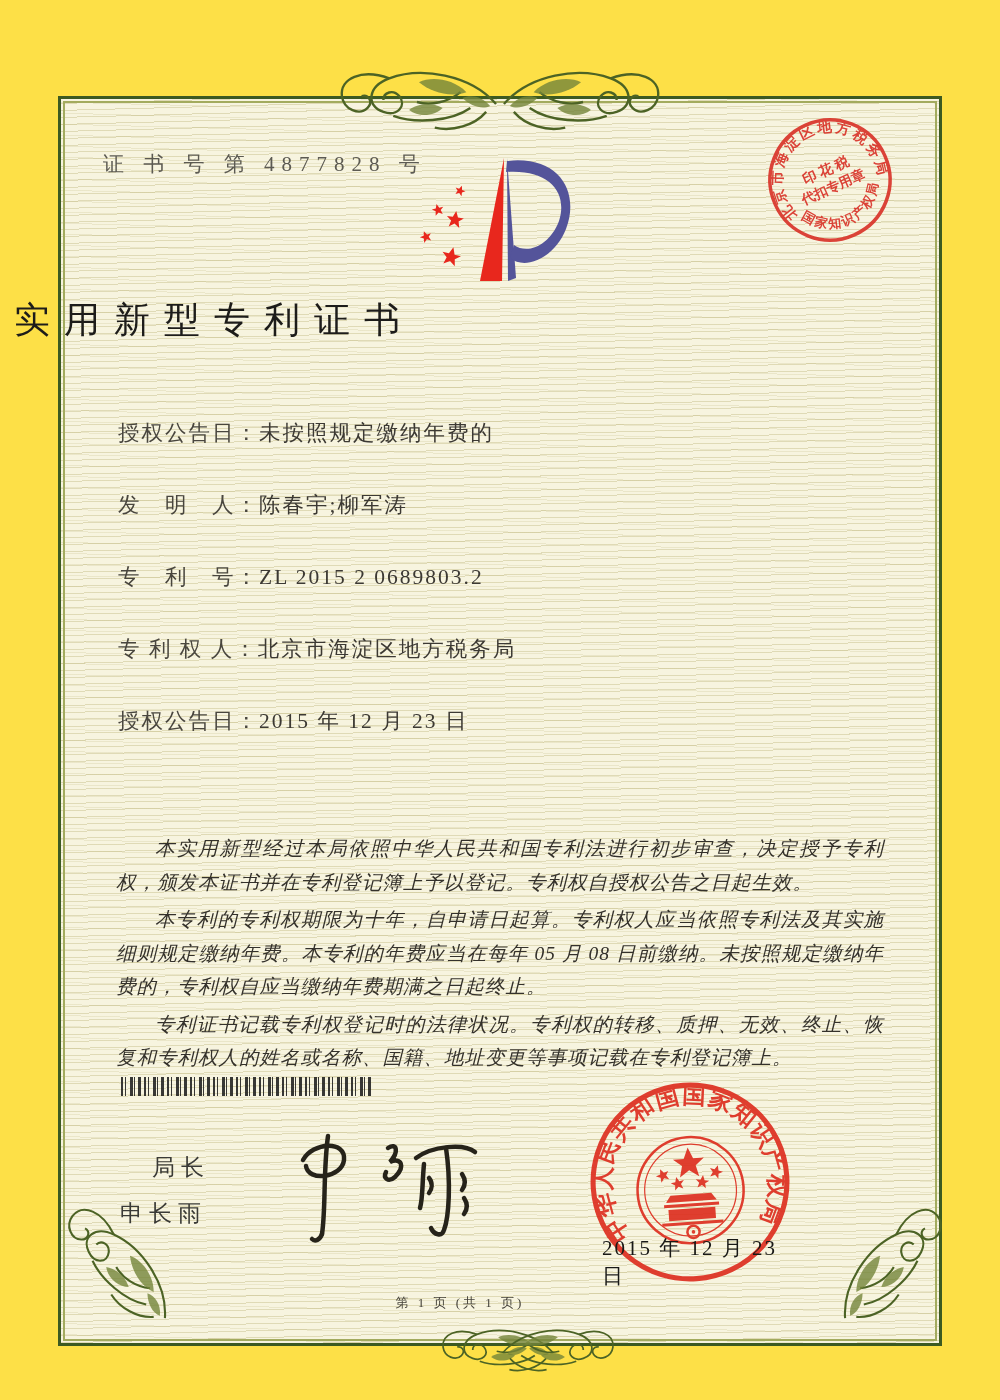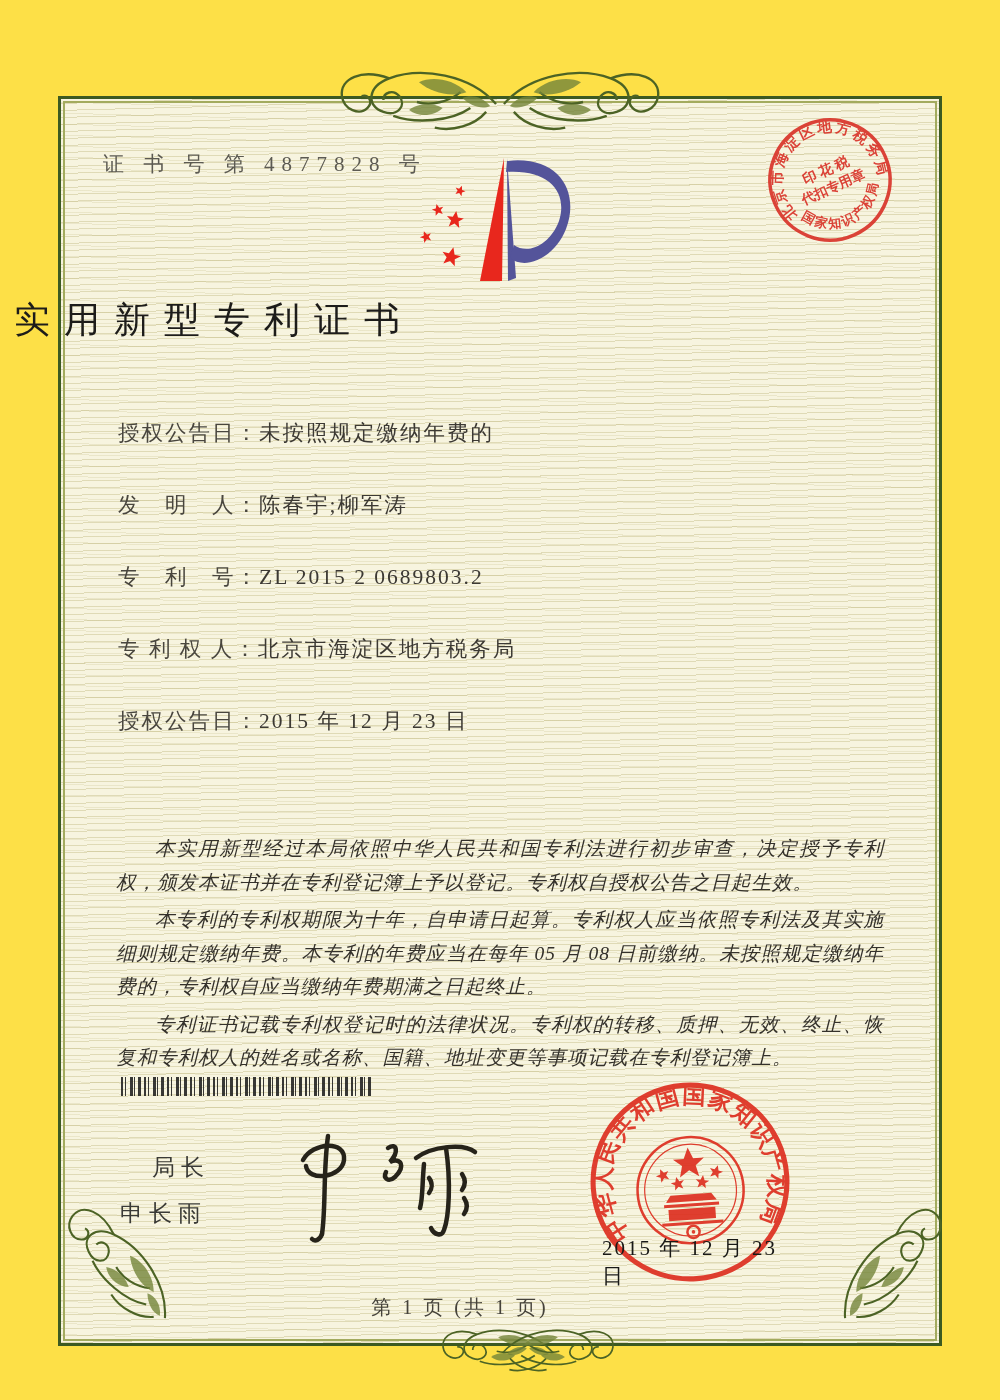--- a/index.html
+++ b/index.html
@@ -61,21 +61,21 @@
     font-family:"Liberation Sans","DejaVu Sans",sans-serif;letter-spacing:6px;
   }
   .signature{position:absolute;left:268px;top:1122px;width:250px;height:125px;}
   .seal{position:absolute;left:588px;top:1080px;width:204px;height:204px;opacity:.90;transform:rotate(-4deg);}
   .seal-date{
     position:absolute;left:602px;top:1234px;width:200px;
     font-size:21px;color:#181816;letter-spacing:2px;z-index:6;
   }
   .footer{
     position:absolute;left:0;top:1294px;width:920px;text-align:center;
-    font-size:20px;color:#45423a;letter-spacing:3px;
+    font-size:13px;color:#45423a;letter-spacing:3px;
   }
   .orn{position:absolute;z-index:4;}
 </style>
 </head>
 <body>
 
 <div class="page">
 
   <div class="paper-pattern"></div>
   <div class="frame-outer">

